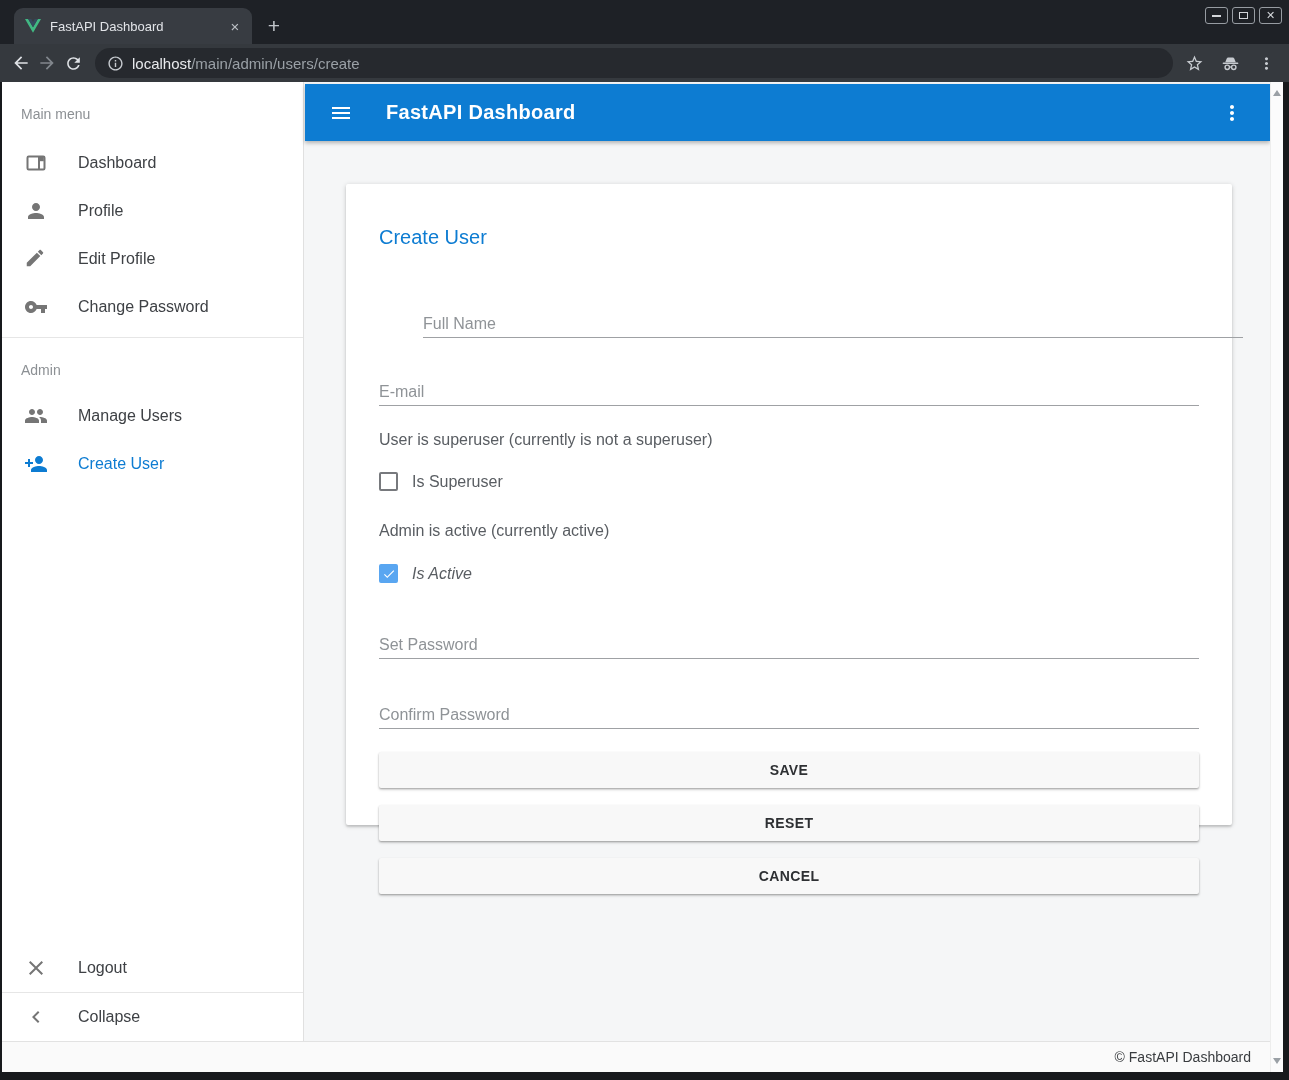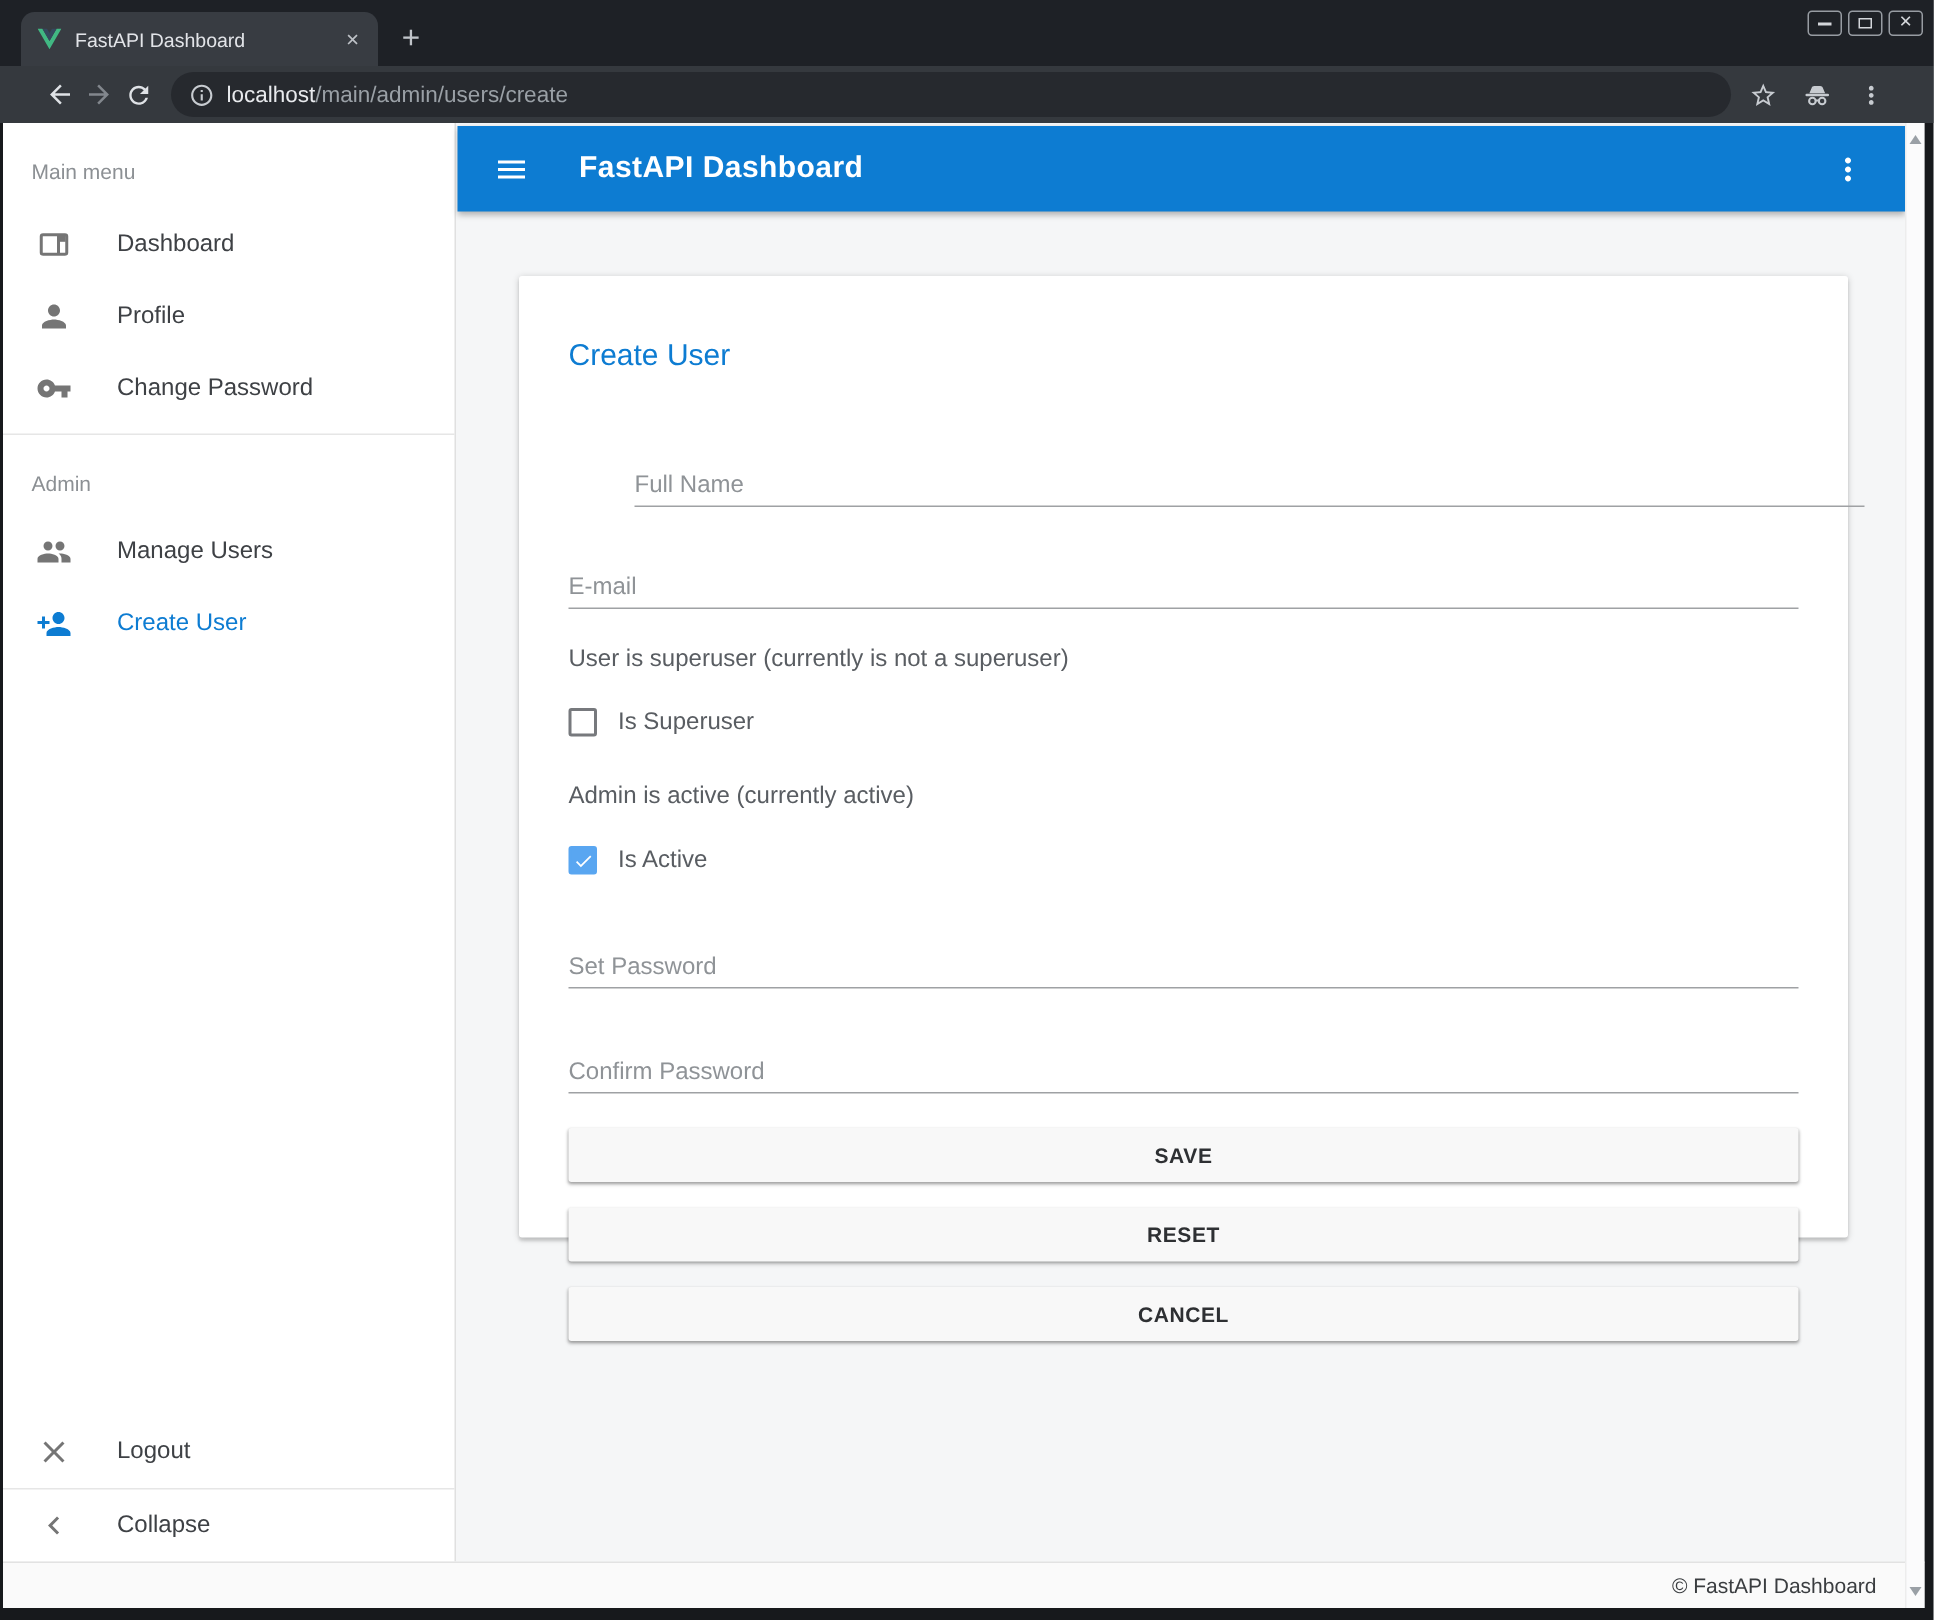--- a/index.html
+++ b/index.html
@@ -27,21 +27,21 @@
   .win-btn {
     width:23px; height:17px; border:1px solid #979ca2; border-radius:3px;
     display:flex; align-items:center; justify-content:center; color:#d3d6da;
   }
   .glyph-min { width:9px; height:2px; background:#d3d6da; }
   .glyph-max { width:9px; height:7px; border:1.5px solid #d3d6da; }
   .glyph-close { font-size:11px; line-height:1; color:#d3d6da; }
 
   .toolbar {
     position:absolute; left:0; top:44px; right:0; height:38px;
-    background:#35393e; display:flex; align-items:center; padding:0 28px;
+    background:#35393e; display:flex; align-items:center; padding:0 9px;
   }
   .tool-icon { width:24px; height:24px; display:flex; align-items:center; justify-content:center; color:#dfe2e6; flex:0 0 auto; }
   .tool-icon + .tool-icon { margin-left:2px; }
   .tool-icon.dim { color:#82878d; }
   .omnibox {
     flex:1; height:30px; margin:0 12px 0 10px; background:#26292e; border-radius:15px;
     display:flex; align-items:center; padding:0 12px; gap:8px; min-width:0;
   }
   .omni-url { font-size:15px; white-space:nowrap; overflow:hidden; }
   .omni-host { color:#e8eaed; }
@@ -97,21 +97,21 @@
     border-bottom:1px solid #9fa1a4; font-size:16px; color:#33363a; background:transparent;
     font-family:"Liberation Sans","DejaVu Sans",sans-serif; border-radius:0; }
   .text-field::placeholder { color:#8f9397; opacity:1; }
   .f-fullname { margin-top:60px;margin-left:44px; }
   .f-email { margin-top:40px; }
   .hint { font-size:16px; line-height:20px; color:#595d62; }
   .hint1 { margin-top:24px; }
   .hint2 { margin-top:30px; }
   .cb-row { display:flex; align-items:center; gap:14px; cursor:pointer; }
   .cb1 { margin-top:22px; }
-  .cb2 { margin-top:23px; }
+  .cb2 { margin-top:23px;font-style:italic; }
   .cb-box { width:19px; height:19px; border:2px solid #77797d; border-radius:2px;
     display:flex; align-items:center; justify-content:center; background:#fff; }
   .cb-row.checked .cb-box { background:#59a6f1; border-color:#59a6f1; }
   .cb-box svg { display:none; }
   .cb-row.checked .cb-box svg { display:block; }
   .cb-label { font-size:16px; color:#595d62; }
   .f-setpw { margin-top:48px; }
   .f-confirm { margin-top:42px; }
   .btn-row { margin-top:23px; display:flex; gap:17px;flex-direction:column; }
   .btn {
@@ -236,20 +236,28 @@
         <div class="side-item">
           <span class="ic">
             <svg width="24" height="24" viewBox="0 0 24 24" fill="currentColor">
                 <path d="M12 12c2.21 0 4-1.79 4-4s-1.79-4-4-4-4 1.79-4 4 1.79 4 4 4zm0 2c-2.67 0-8 1.34-8 4v2h16v-2c0-2.66-5.33-4-8-4z"></path>
               </svg>
           </span>
           <span class="lbl">Profile</span>
         </div>
         <div class="side-item">
           <span class="ic">
+            <svg width="22" height="22" viewBox="0 0 24 24" fill="currentColor">
+                <path d="M3 17.25V21h3.75L17.81 9.94l-3.75-3.75L3 17.25zM20.71 7.04c.39-.39.39-1.02 0-1.41l-2.34-2.34c-.39-.39-1.02-.39-1.41 0l-1.83 1.83 3.75 3.75 1.83-1.83z"></path>
+              </svg>
+          </span>
+          <span class="lbl">Edit Profile</span>
+        </div>
+        <div class="side-item">
+          <span class="ic">
             <svg width="24" height="24" viewBox="0 0 24 24" fill="currentColor">
                 <path d="M12.65 10C11.83 7.67 9.61 6 7 6c-3.31 0-6 2.69-6 6s2.69 6 6 6c2.61 0 4.83-1.67 5.65-4H17v4h4v-4h2v-4H12.65zM7 14c-1.1 0-2-.9-2-2s.9-2 2-2 2 .9 2 2-.9 2-2 2z"></path>
               </svg>
           </span>
           <span class="lbl">Change Password</span>
         </div>
       </div>
 
       <div class="side-divider"></div>
       <div class="side-label second">Admin</div>

